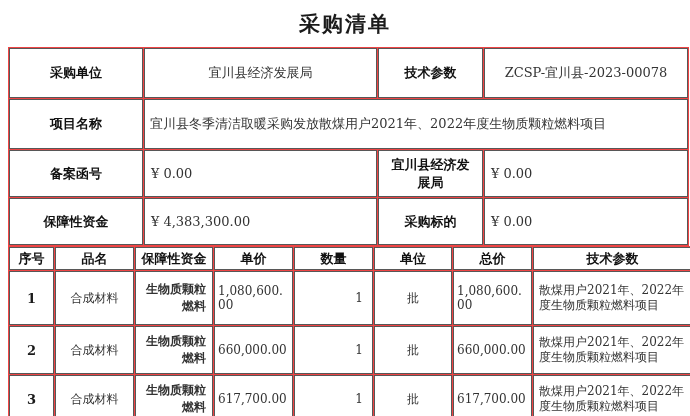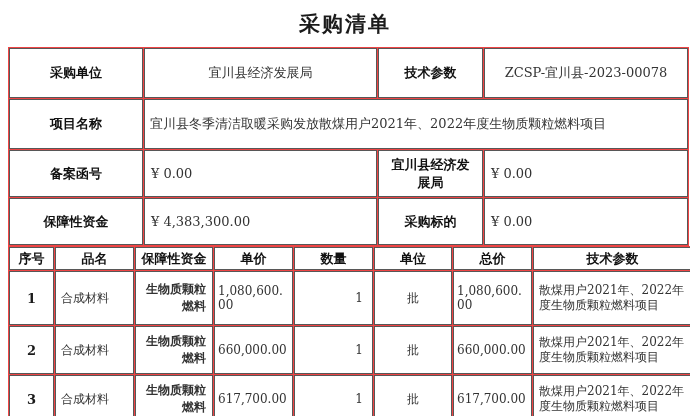--- a/index.html
+++ b/index.html
@@ -59,21 +59,21 @@
     height: 23px;
     padding: 0;
   }
   .items td { padding: 2px 5px; font-size: 12px; }
   .items .seq {
     text-align: center;
     font-weight: bold;
     color: #1a1a1a;
     font-size: 13px;
   }
-  .items .cname { text-align: left; }
+  .items .cname { text-align: center; }
   .items .target { text-align: right; padding: 2px 6px; font-weight: bold; }
   .items .num { text-align: left; word-break: break-all; padding: 2px 5px 2px 3px; }
   .items .qty { text-align: right; padding-right: 9px; }
   .items .unit { text-align: center; }
   .items .tech { text-align: left; padding: 2px 5px; line-height: 1.25; }
   .row-tall { height: 54px; }
   .row-mid { height: 48px; }
   .row-short { height: 26px; }
 </style>
 </head>

